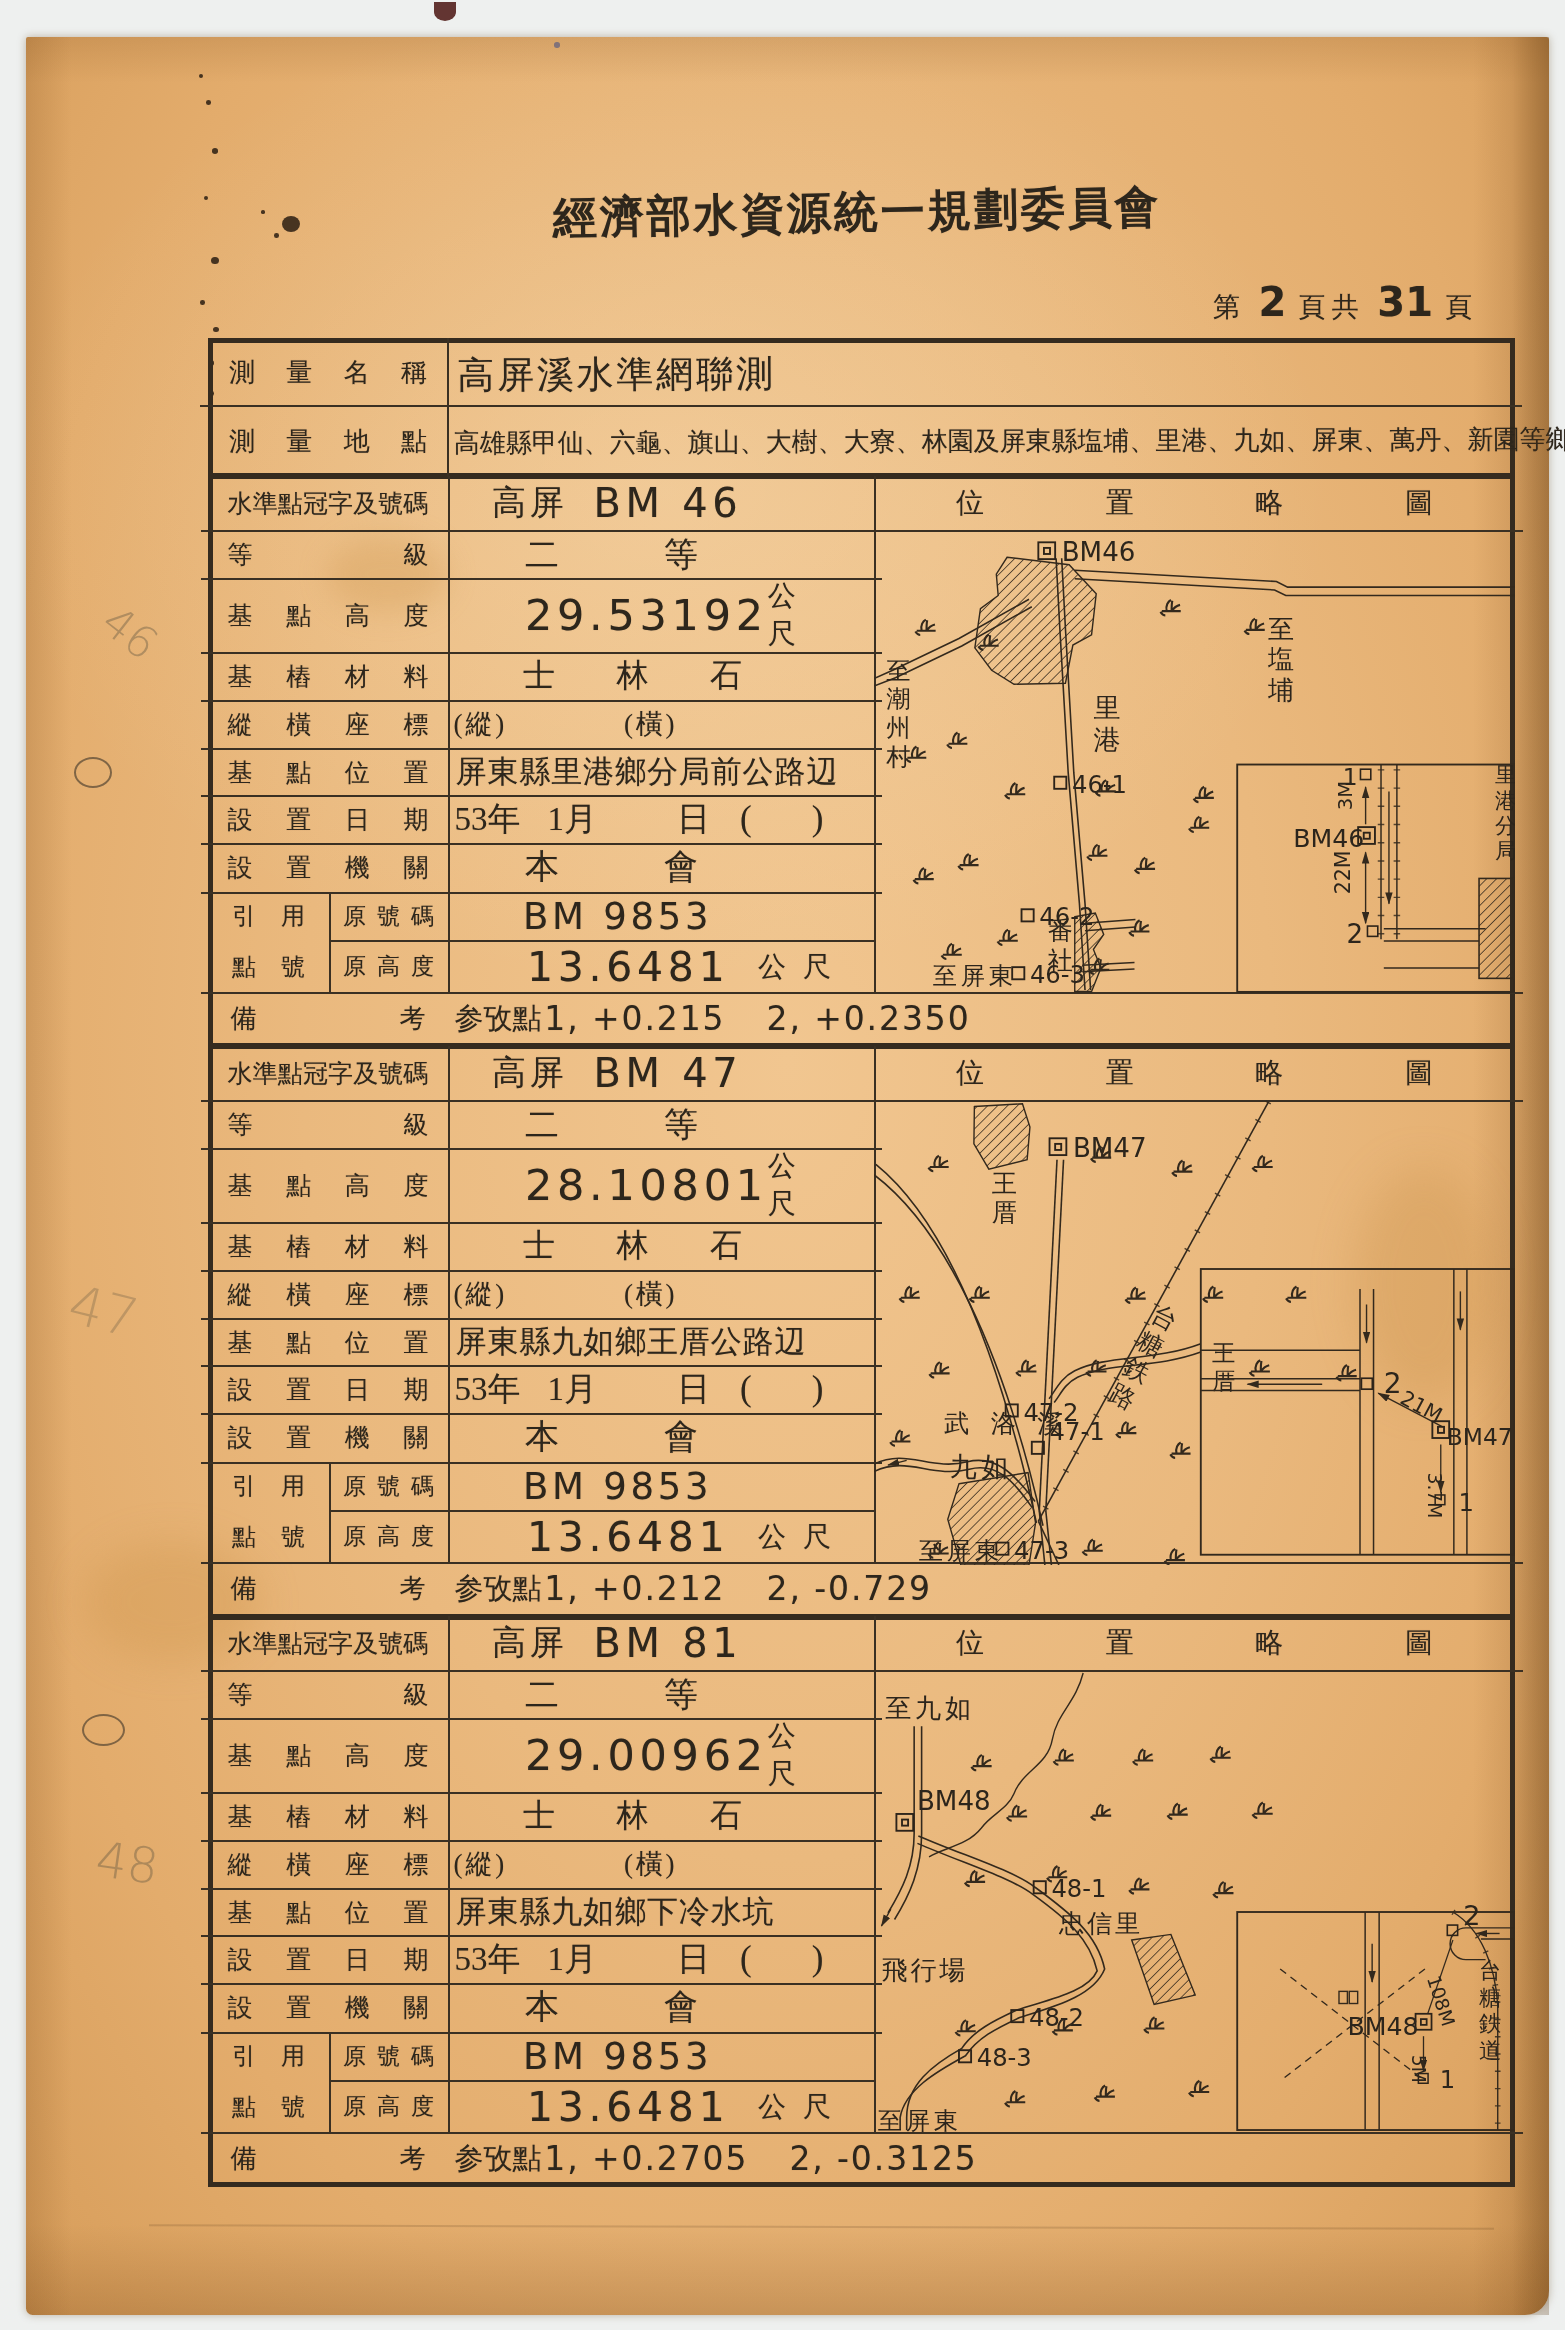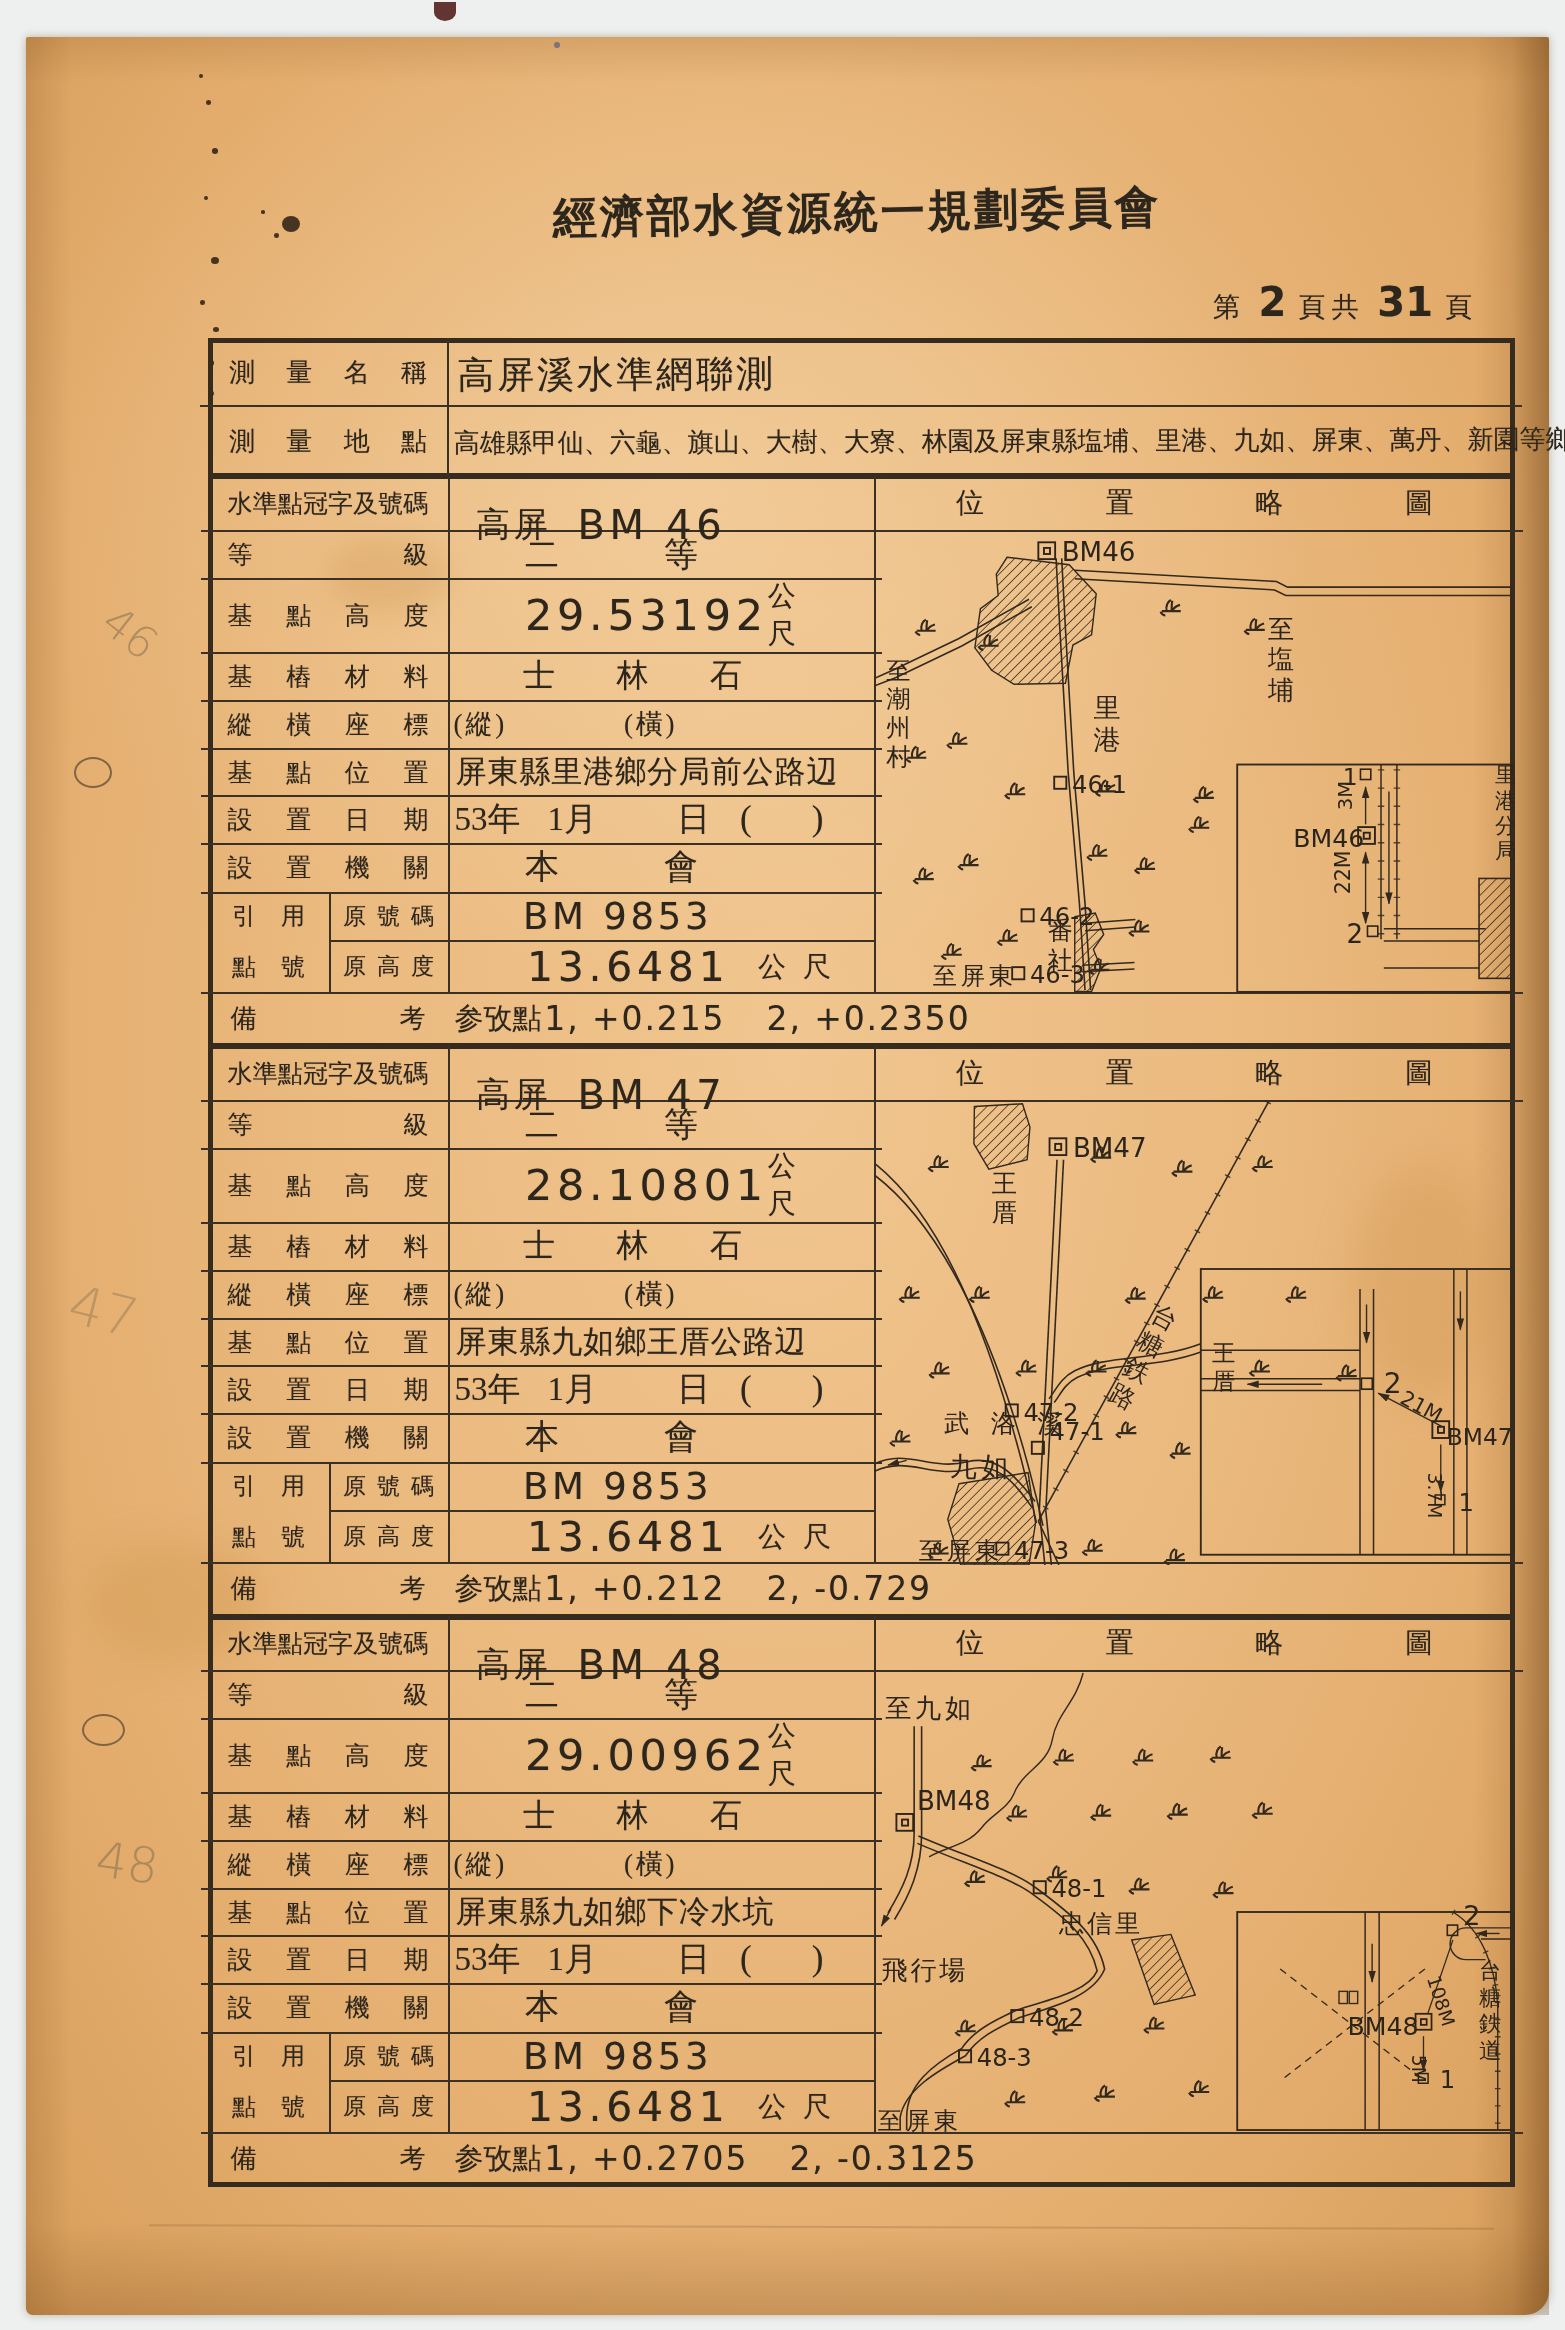--- a/index.html
+++ b/index.html
@@ -42,21 +42,21 @@
   .lblcell{left:0;width:240px;font-size:25px;padding:0 19.6px;}
   .valcell{left:240px;width:426px;}
   
   .r-id{top:0;height:54px}.r-grade{top:54px;height:49px}.r-h{top:102px;height:74px}
   .r-mat{top:176px;height:48px}.r-coord{top:224px;height:48px}.r-loc{top:272px;height:48px}
   .r-date{top:319px;height:48px}.r-agy{top:367px;height:48px}.r-refno{top:416px;height:48px}
   .r-refh{top:464px;height:53px}.r-rem{top:516px;height:53px}
   .maphead{position:absolute;left:666px;top:0;width:641px;height:54px;font-size:28px;padding:0 82px;box-sizing:border-box;}
   .mapbody{position:absolute;left:666px;top:54px;width:641px;height:463px;}
   
-  .v-id{font-size:34px;padding-left:28px;letter-spacing:3.7px;margin-top:22px;}
+  .v-id{font-size:34px;padding-left:44px;letter-spacing:3.7px;}
   .v-id .num{font-size:40px;letter-spacing:4.7px;margin-left:26px;font-weight:500;}
   .v-two span:first-child{margin-left:77px;font-size:34px;}
   .v-two span:last-child{margin-left:105px;font-size:34px;}
   .v-height{justify-content:space-between;padding:0 26px 0 77px;}
   .v-height .num{font-size:43px;letter-spacing:4.7px;font-weight:500;}
   .v-height .unit{font-size:28px;letter-spacing:17px;}
   .v-mat{padding-left:75px;}
   .v-mat .sp{display:flex;justify-content:space-between;width:219px;font-size:32px;}
   .v-coord span:first-child{margin-left:5.6px;font-size:27px;letter-spacing:2.8px;}
   .v-coord span:last-child{margin-left:117px;font-size:27px;letter-spacing:2.8px;}
@@ -642,21 +642,21 @@
         <span>準</span>
         <span>點</span>
         <span>冠</span>
         <span>字</span>
         <span>及</span>
         <span>號</span>
         <span>碼</span>
       </div>
     <div class="cell valcell v-id cjk ink r-id">
       <span>高屏</span>
-      <span class="num">BM 48</span>
+      <span class="num">BM 81</span>
     </div>
     <div class="cell lblcell cjk ink r-grade" data-justify="">
         <span>等</span>
         <span>級</span>
       </div>
     <div class="cell valcell v-two cjk ink r-grade">
       <span>二</span>
       <span>等</span>
     </div>
     <div class="cell lblcell cjk ink r-h" data-justify="">

